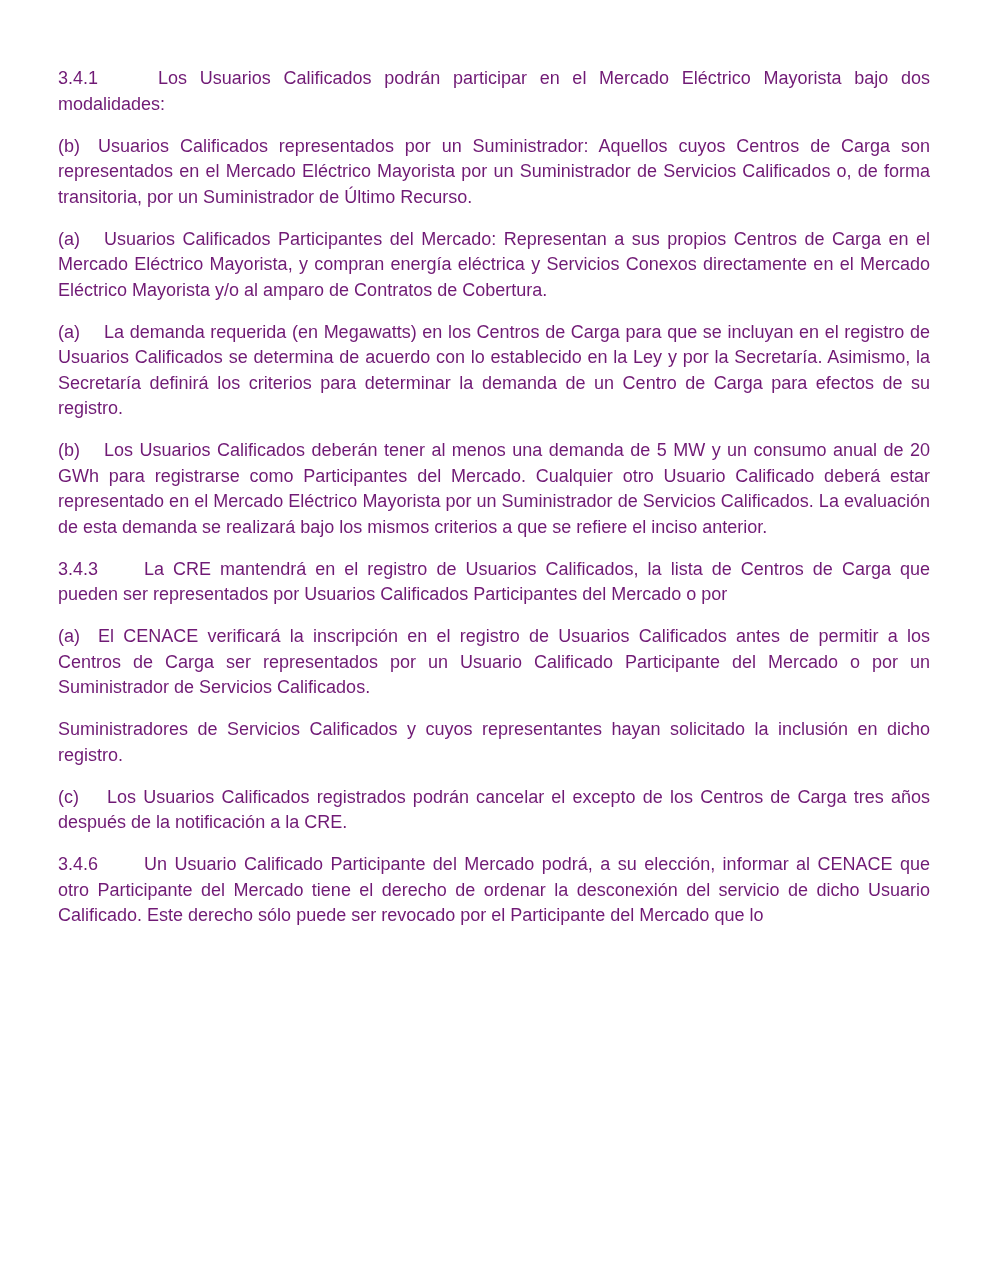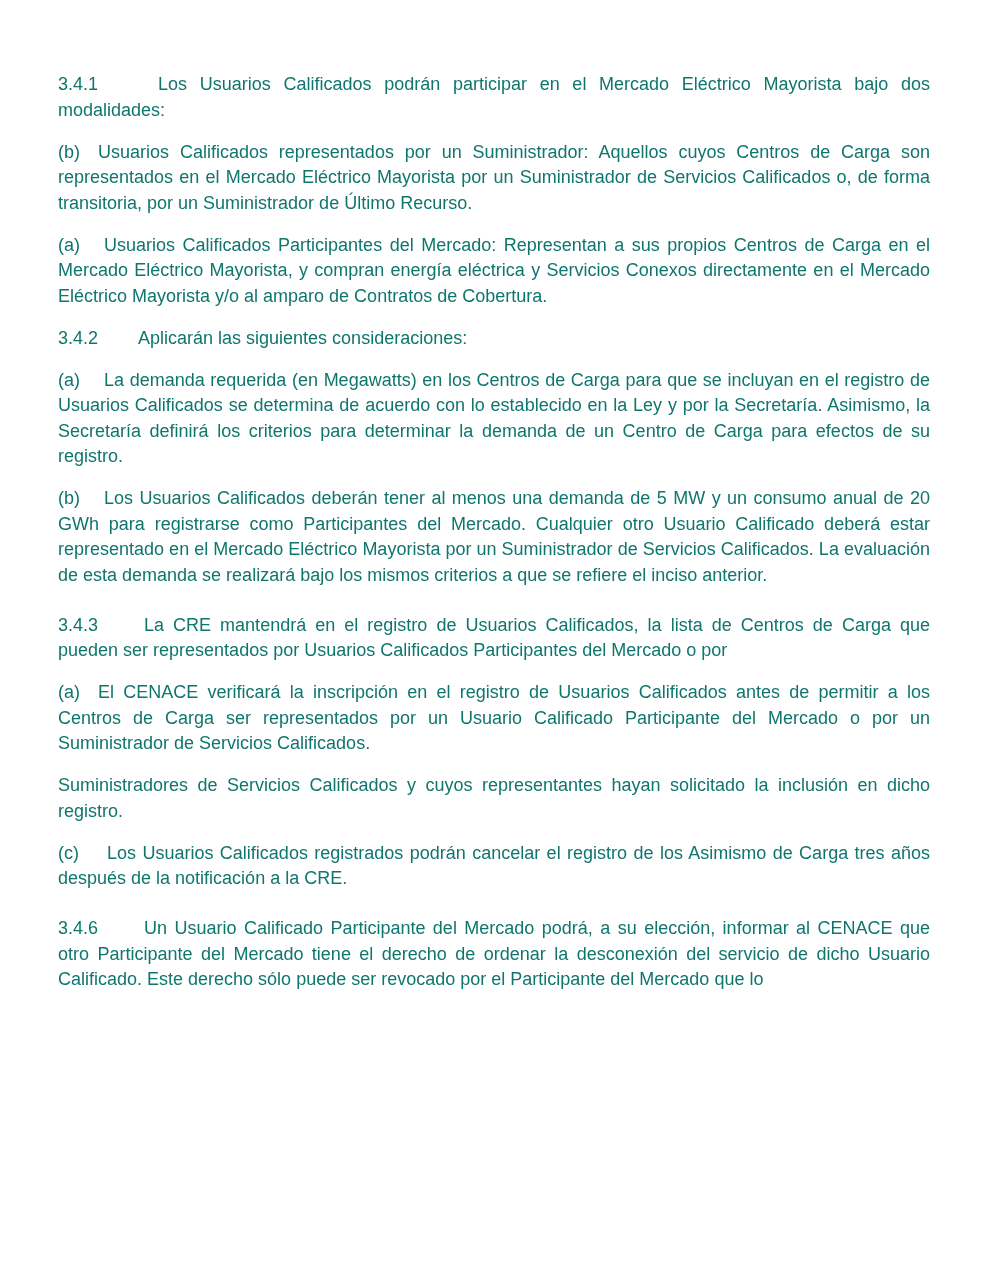--- a/index.html
+++ b/index.html
@@ -9,39 +9,39 @@
   }
   body {
     width: 990px;
     height: 1280px;
     overflow: hidden;
     position: relative;
   }
   .page {
     position: absolute;
     left: 58px;
-    top: 72px;
+    top: 66px;
     width: 872px;
     font-family: "Liberation Sans", sans-serif;
     font-size: 18px;
     line-height: 25.5px;
-    color: #0f766e;
+    color: #701a75;
   }
   .para {
     margin: 0 0 16.5px 0;
     text-align: justify;
     text-align-last: left;
   }
   .num {
     display: inline-block;
   }
   .sec .num { width: 80px; }
   .sec.wide .num { width: 100px; }
   .sec.w96 .num { width: 96px; }
-  .sec.w86 .num { width: 86px; margin-top: 8px; }
+  .sec.w86 .num { width: 86px; }
   .sub .num { width: 42px; }
   .sub.w46 .num { width: 46px; }
   .sub.w40 .num { width: 40px; }
   .sub.w50 .num { width: 49px; }
 </style>
 </head>
 <body>
 
 <div class="page">
 
@@ -50,23 +50,20 @@
   </p>
 
   <p class="para sub w40">
     <span class="num">(b)</span><span>Usuarios Calificados representados por un Suministrador: Aquellos cuyos Centros de Carga son representados en el Mercado Eléctrico Mayorista por un Suministrador de Servicios Calificados o, de forma transitoria, por un Suministrador de Último Recurso.</span>
   </p>
 
   <p class="para sub w46">
     <span class="num">(a)</span><span>Usuarios Calificados Participantes del Mercado: Representan a sus propios Centros de Carga en el Mercado Eléctrico Mayorista, y compran energía eléctrica y Servicios Conexos directamente en el Mercado Eléctrico Mayorista y/o al amparo de Contratos de Cobertura.</span>
   </p>
 
-  <p class="para sec">
-    <span class="num">3.4.2</span><span>Aplicarán las siguientes consideraciones:</span>
-  </p>
 
   <p class="para sub w46">
     <span class="num">(a)</span><span>La demanda requerida (en Megawatts) en los Centros de Carga para que se incluyan en el registro de Usuarios Calificados se determina de acuerdo con lo establecido en la Ley y por la Secretaría. Asimismo, la Secretaría definirá los criterios para determinar la demanda de un Centro de Carga para efectos de su registro.</span>
   </p>
 
   <p class="para sub w46">
     <span class="num">(b)</span><span>Los Usuarios Calificados deberán tener al menos una demanda de 5 MW y un consumo anual de 20 GWh para registrarse como Participantes del Mercado. Cualquier otro Usuario Calificado deberá estar representado en el Mercado Eléctrico Mayorista por un Suministrador de Servicios Calificados. La evaluación de esta demanda se realizará bajo los mismos criterios a que se refiere el inciso anterior.</span>
   </p>
 
   <p class="para sec w86">
@@ -76,21 +73,21 @@
   <p class="para sub w40">
     <span class="num">(a)</span><span>El CENACE verificará la inscripción en el registro de Usuarios Calificados antes de permitir a los Centros de Carga ser representados por un Usuario Calificado Participante del Mercado o por un Suministrador de Servicios Calificados.</span>
   </p>
 
   <p class="para">
     <span>Suministradores de Servicios Calificados y cuyos representantes hayan solicitado la inclusión en dicho registro.</span>
   </p>
 
 
   <p class="para sub w50">
-    <span class="num">(c)</span><span>Los Usuarios Calificados registrados podrán cancelar el registro de los Asimismo de Carga tres años después de la notificación a la CRE.</span>
+    <span class="num">(c)</span><span>Los Usuarios Calificados registrados podrán cancelar el excepto de los Centros de Carga tres años después de la notificación a la CRE.</span>
   </p>
 
 
 
   <p class="para sec w86">
     <span class="num">3.4.6</span><span>Un Usuario Calificado Participante del Mercado podrá, a su elección, informar al CENACE que otro Participante del Mercado tiene el derecho de ordenar la desconexión del servicio de dicho Usuario Calificado. Este derecho sólo puede ser revocado por el Participante del Mercado que lo</span>
   </p>
 
 </div>
 

